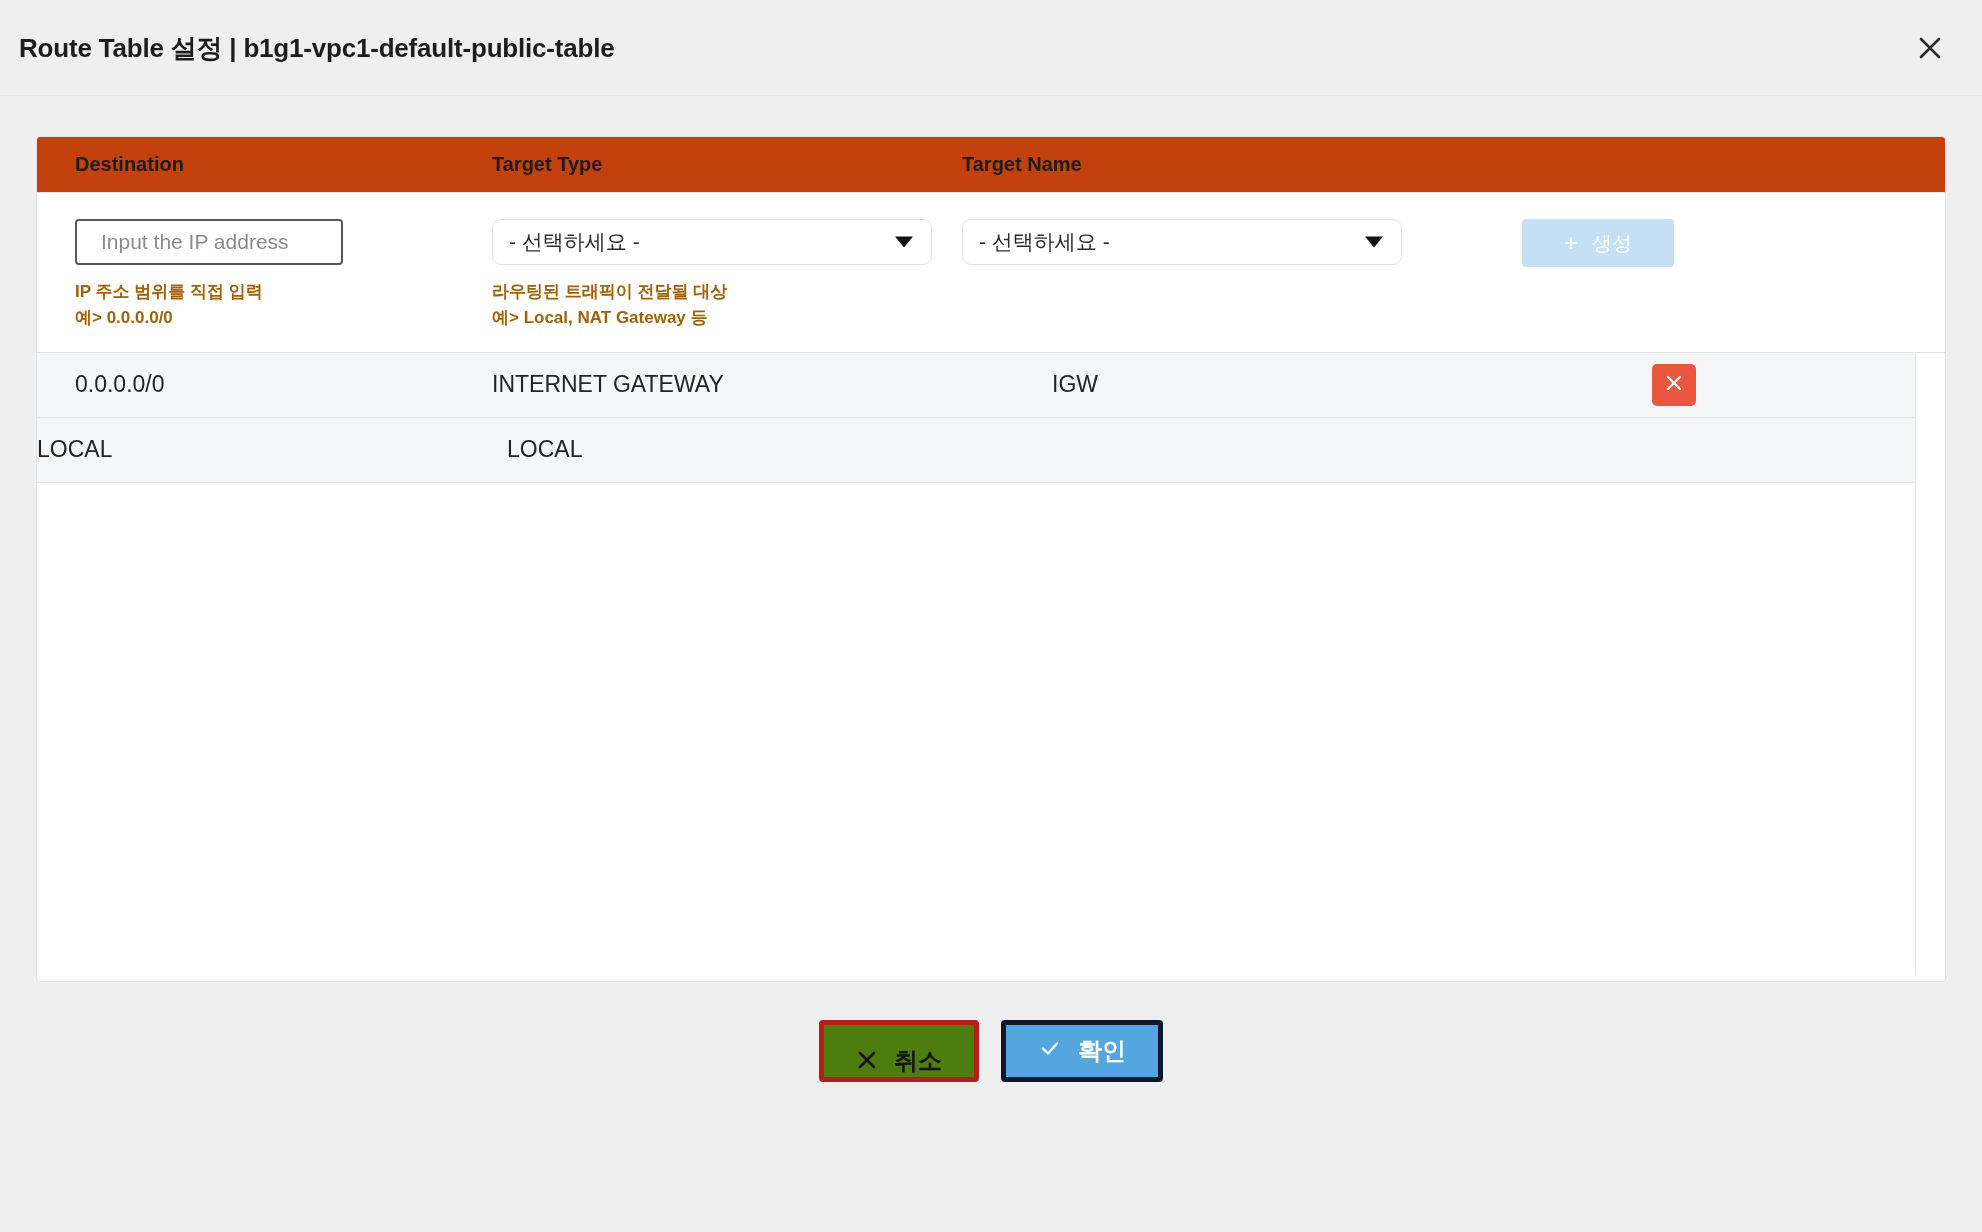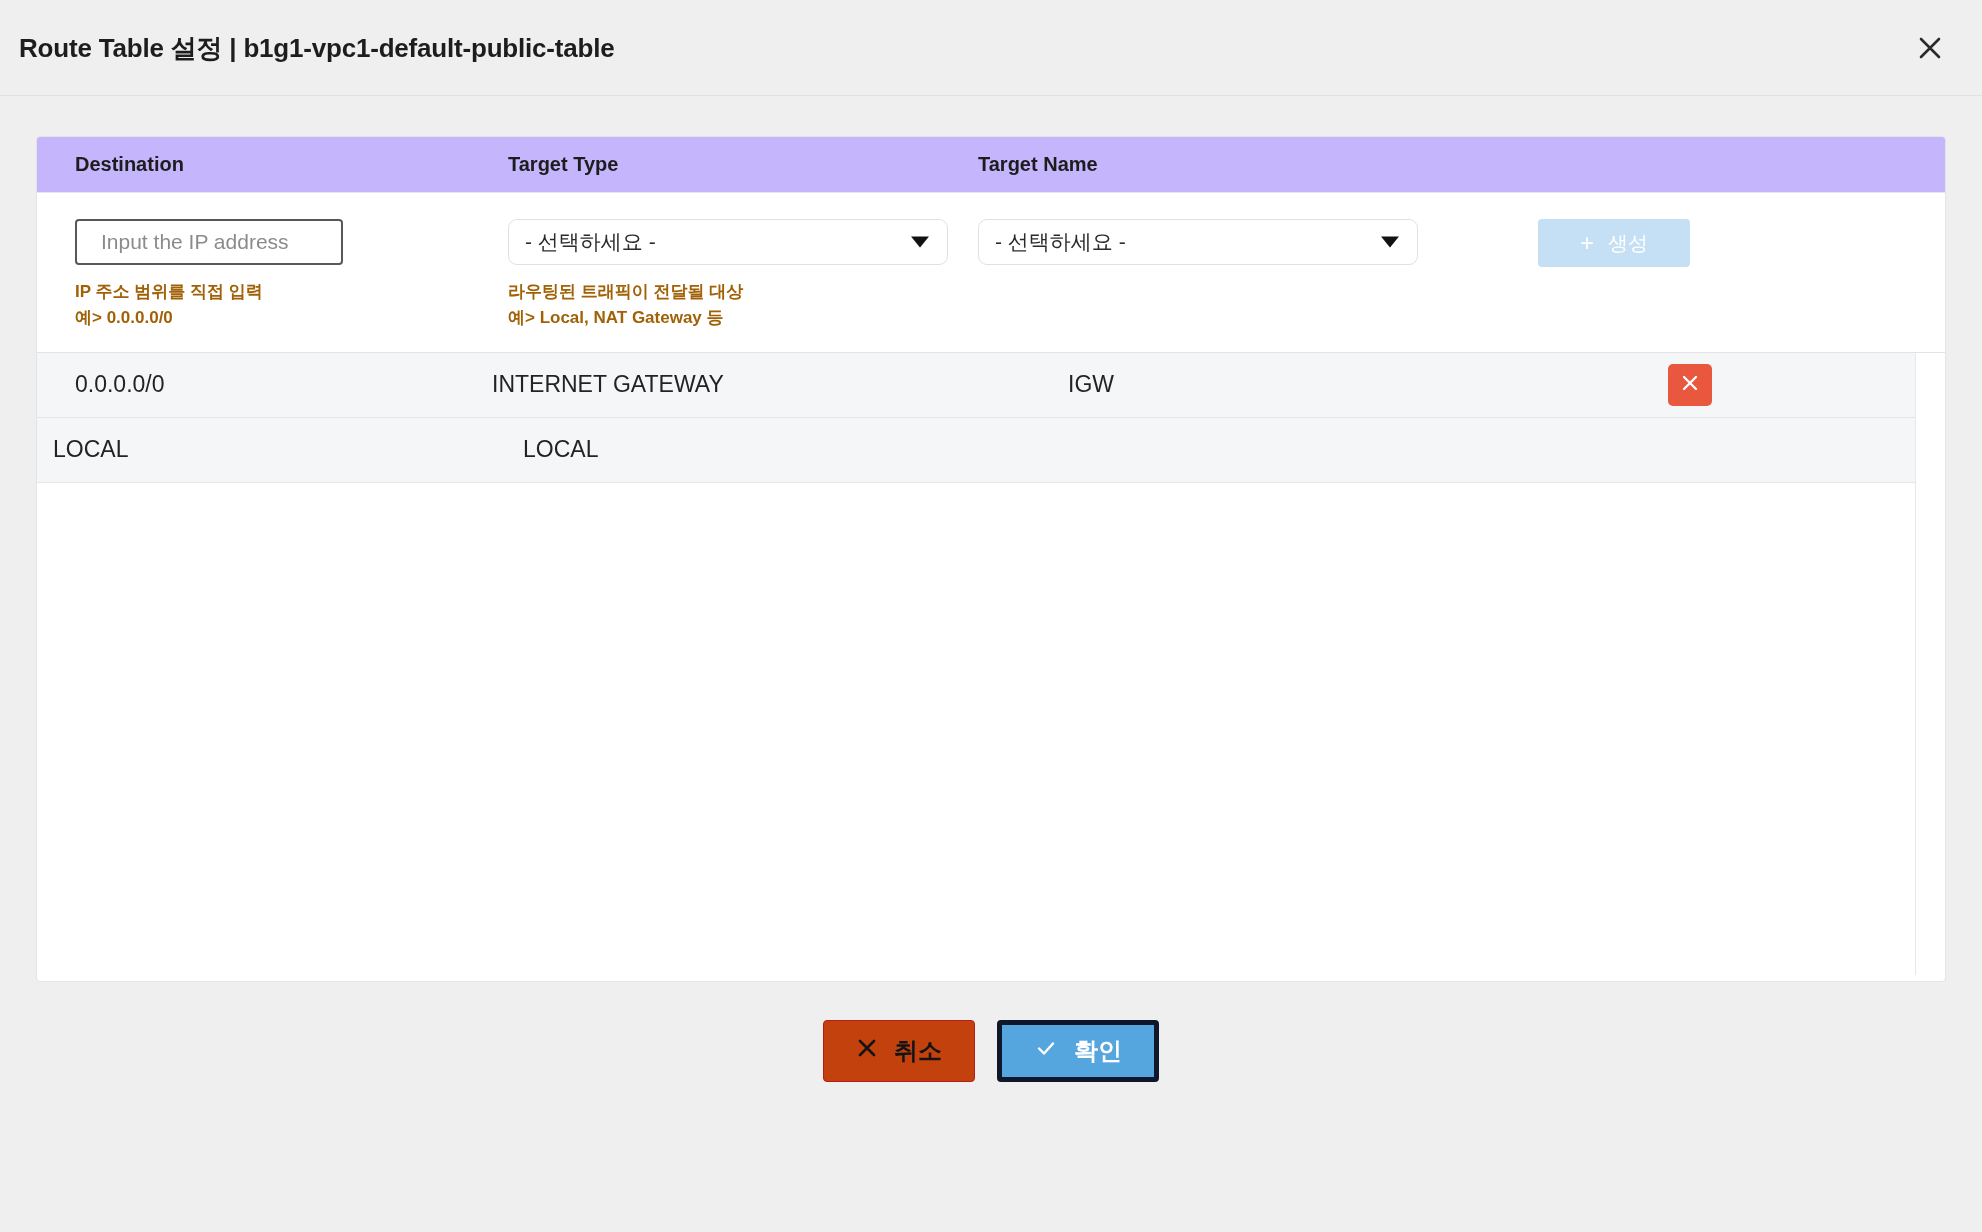--- a/index.html
+++ b/index.html
@@ -58,31 +58,31 @@
     border-radius: 4px;
     overflow: hidden;
   }
 
   
   .col-head {
     display: flex;
     align-items: center;
     height: 56px;
     border-bottom: 1px solid #e8e8e8;
-    background: #c4b5fd;
+    background: #c2410c;
   }
   .col-head .cell {
     font-size: 20px;
     font-weight: bold;
     color: #1d1d1d;
   }
 
   
   .c-dest   { width: 455px; padding-left: 38px; }
-  .c-ttype  { width: 470px; margin-left: 16px; }
+  .c-ttype  { width: 470px; }
   .c-tname  { width: 560px; }
   .c-action { flex: 1; }
 
   
   .form-row {
     display: flex;
     align-items: flex-start;
     padding-top: 26px;
     padding-bottom: 20px;
     border-bottom: 1px solid #e2e3e5;
@@ -211,23 +211,24 @@
     font-family: "Liberation Sans", sans-serif;
     display: flex;
     align-items: center;
     justify-content: center;
     gap: 16px;
     cursor: pointer;
     padding: 0 32px;
   }
   .btn-cancel {
     min-width: 150px;
-    background: #c2410c;
-    border: 1px solid #b91c1c;
+    background: #4d7c0f;
+    border: 5px solid #b91c1c;
     color: #141414;
+    align-items: flex-end;
   }
   .btn-confirm {
     min-width: 150px;
     background: #55a6de;
     border: 5px solid #0f172a;
     color: #ffffff;
   }
 </style>
 </head>
 <body>

